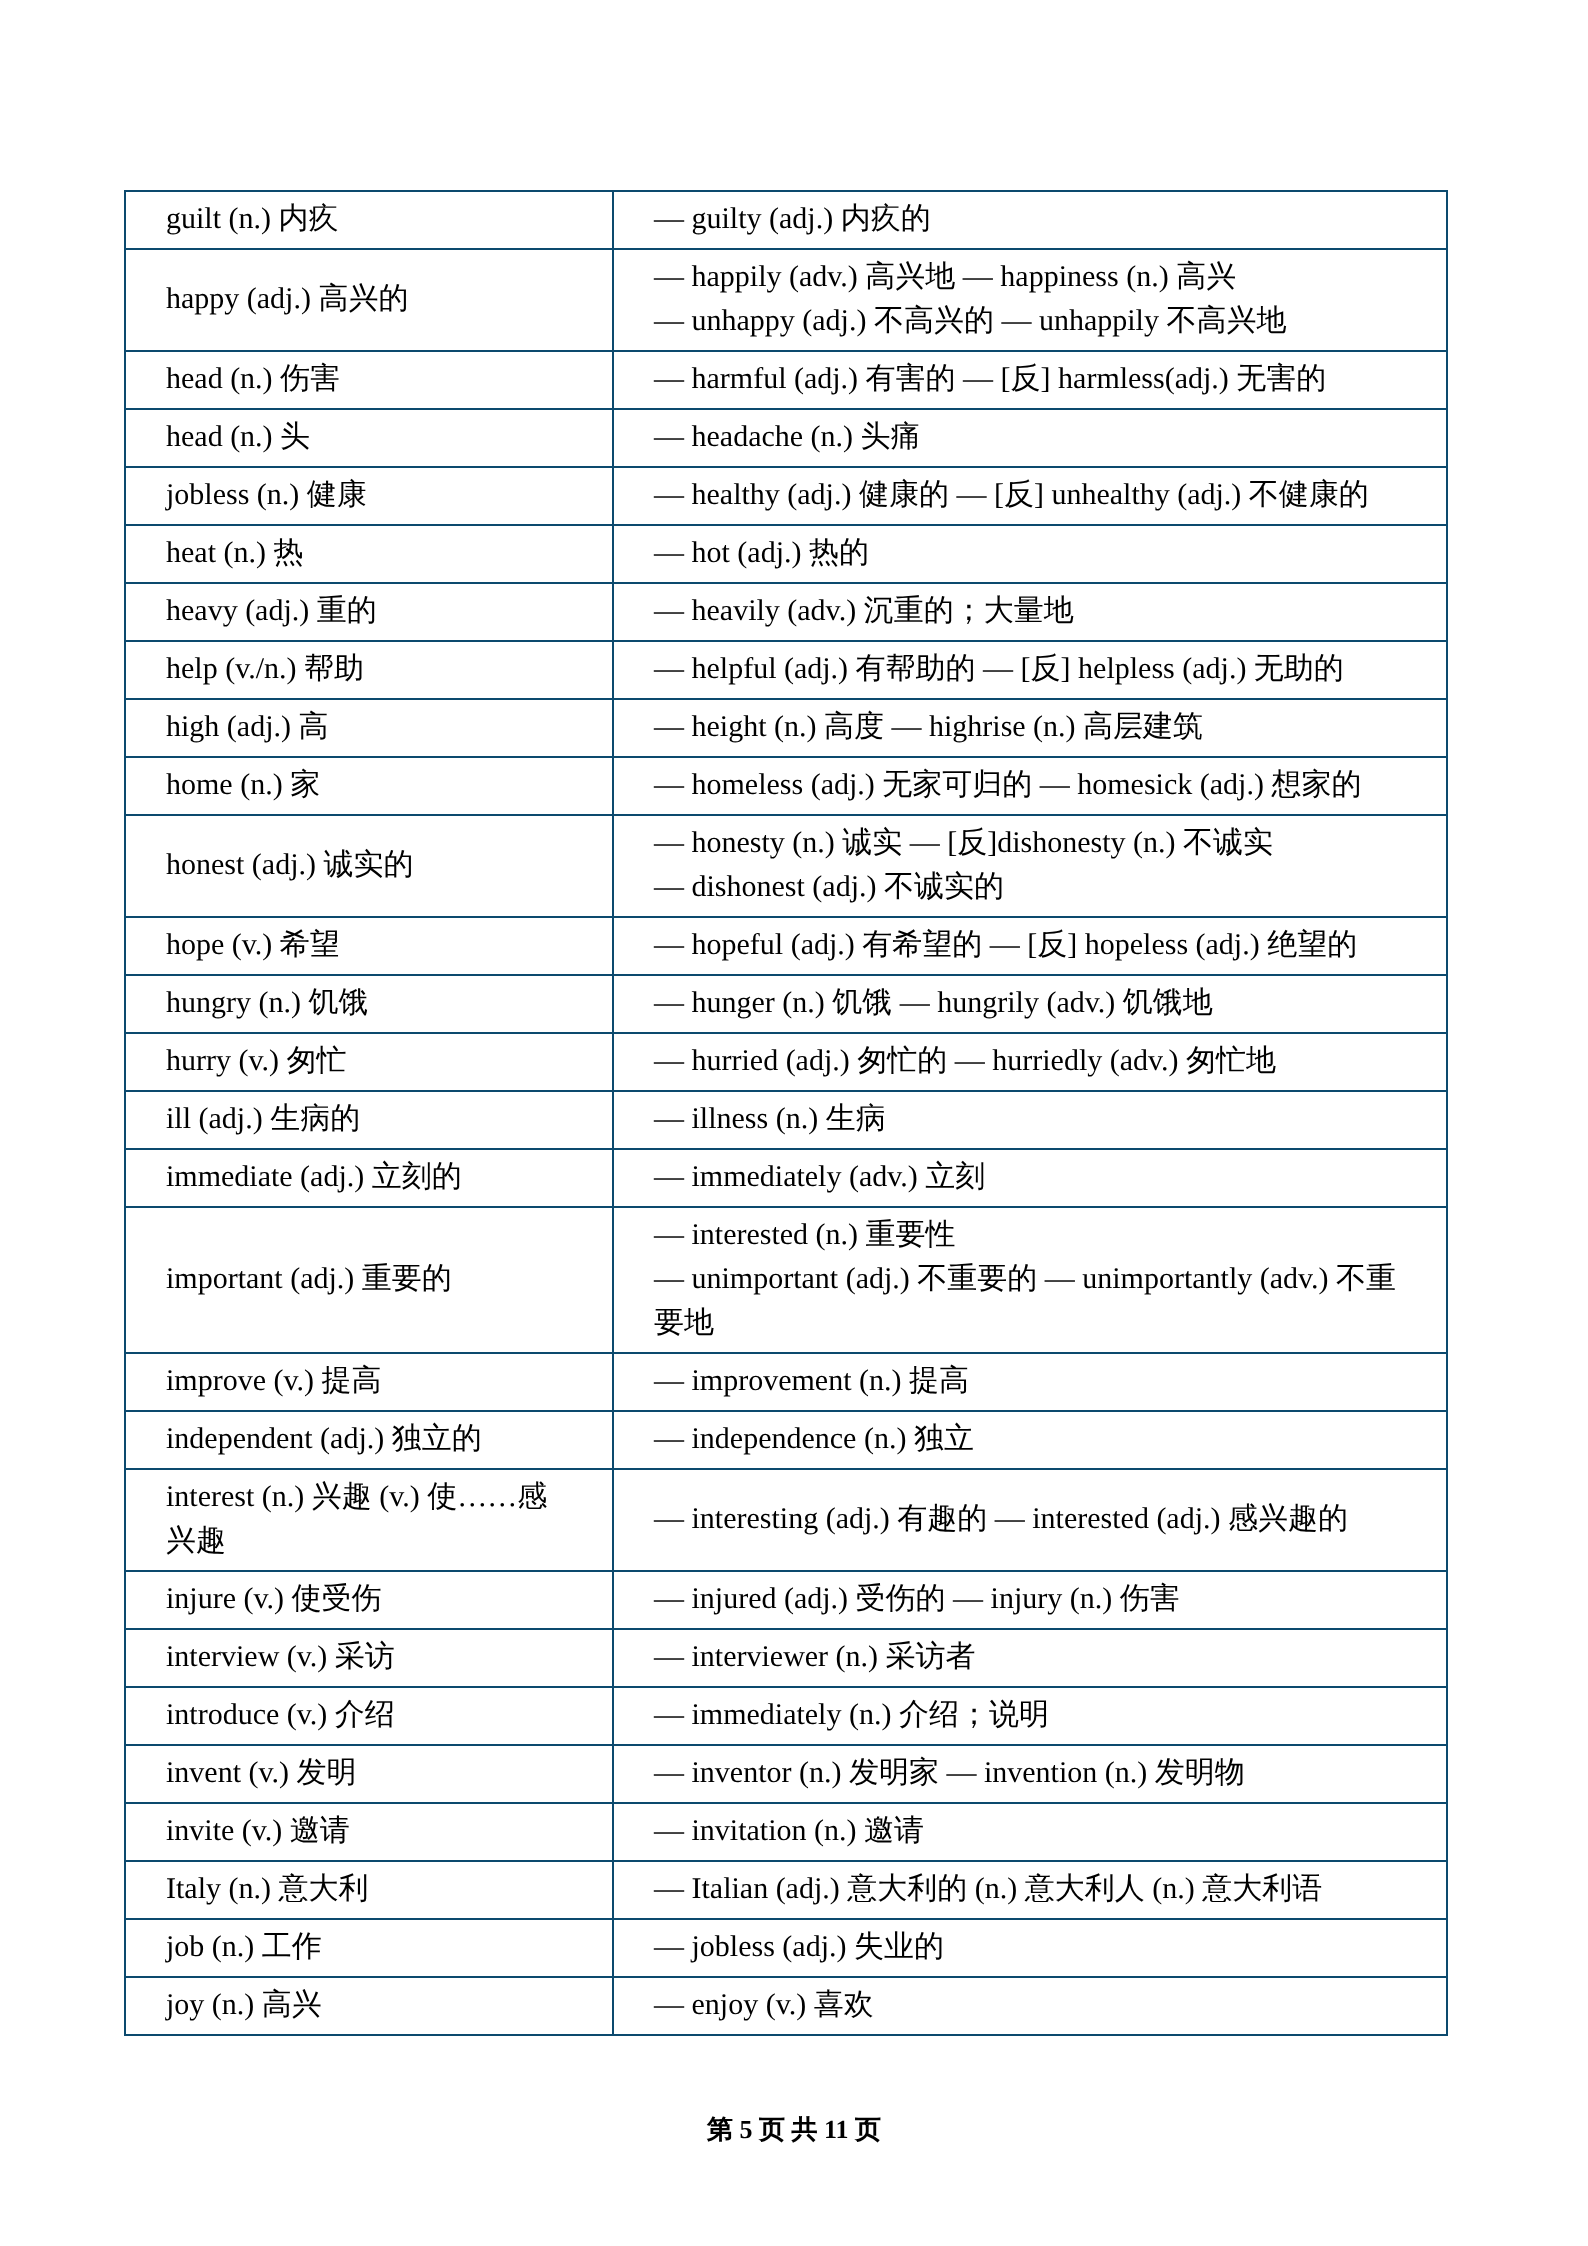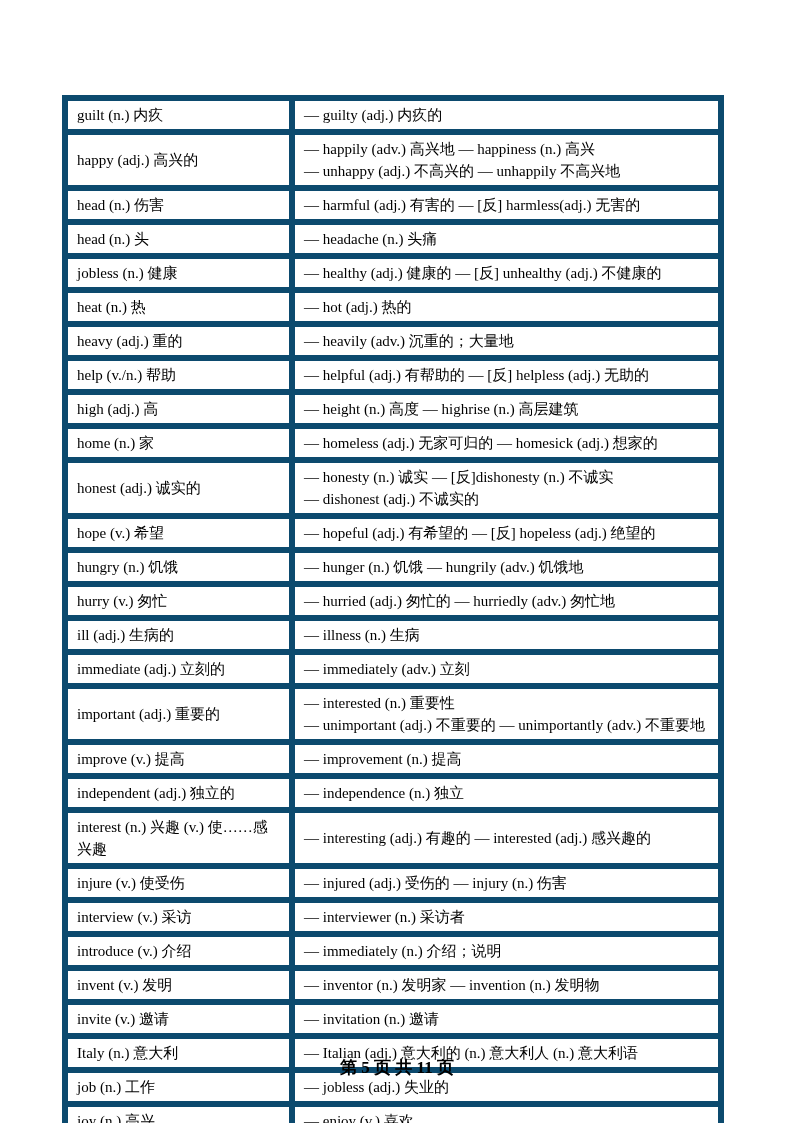--- a/index.html
+++ b/index.html
@@ -19,39 +19,39 @@
   table.vocab {
     position: absolute;
     left: 62px;
     top: 95px;
     width: 662px;
     border-collapse: collapse;
     table-layout: fixed;
     font-size: 15px;
   }
   table.vocab td {
-    border: 6px solid #0c4a6e;
-    padding: 3px 9px;
+    border: 1px solid #0c4a6e;
+    padding: 3px 20px;
     vertical-align: middle;
     line-height: 22px;
     word-wrap: break-word;
   }
   td.word {
     width: 203px;
   }
   .derived-line {
     line-height: 22px;
   }
   .footer {
     position: absolute;
     left: 0;
     right: 0;
     top: 1056px;
     text-align: center;
-    font-size: 17px;
+    font-size: 13px;
     font-weight: bold;
     color: #000000;
     font-family: "Liberation Serif", "DejaVu Serif", serif;
   }
 </style>
 </head>
 <body>
 
 <div class="page">
   <table class="vocab">

